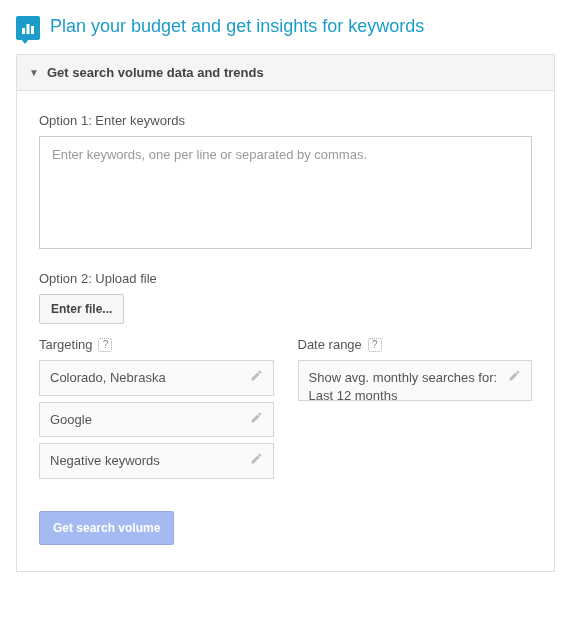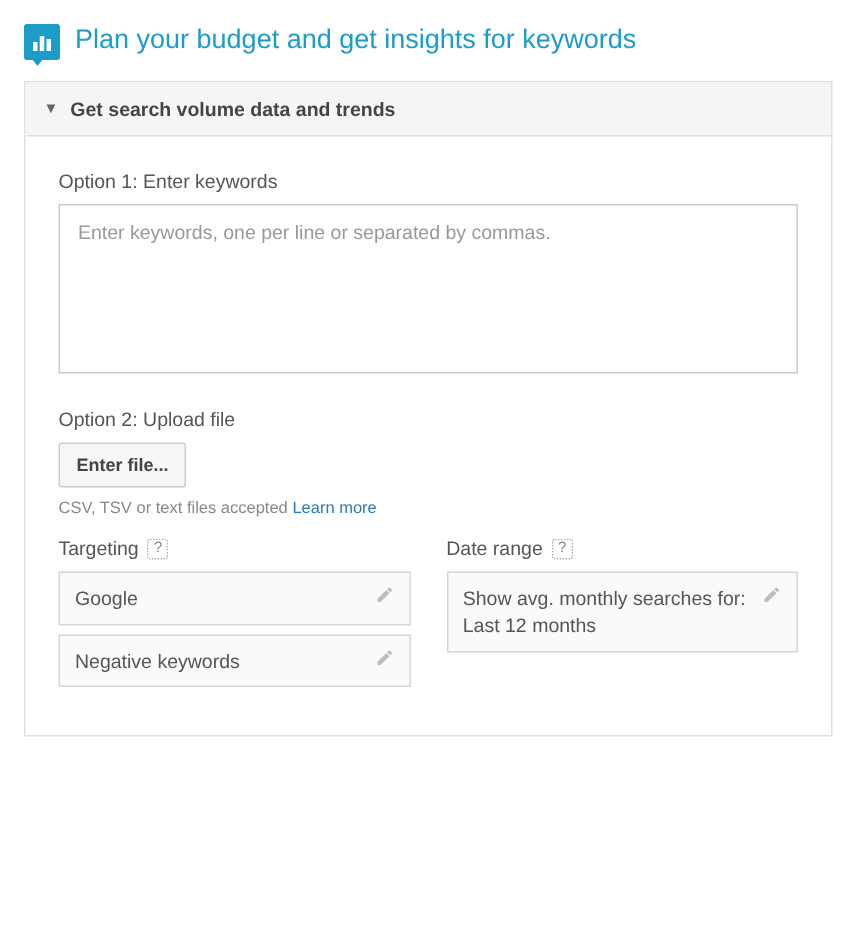--- a/index.html
+++ b/index.html
@@ -136,21 +136,21 @@
     margin-bottom: 6px;
     cursor: pointer;
   }
   .field-box .text { flex: 1; line-height: 1.35; }
   .pencil {
     color: #bbb;
     margin-left: 8px;
     flex-shrink: 0;
   }
   .pencil svg { width: 13px; height: 13px; display: block; }
-  .date-box { height: 54px; }
+  .date-box { height: 41px; }
   .submit-btn {
     margin-top: 26px;
     background: #a5baf0;
     color: #fff;
     border: 1px solid #94abe8;
     font-size: 12px;
     font-weight: bold;
     padding: 9px 13px;
     cursor: pointer;
     border-radius: 2px;
@@ -176,32 +176,37 @@
     <span>Get search volume data and trends</span>
   </div>
   <div class="panel-body">
 
     <div class="option-label">Option 1: Enter keywords</div>
     <textarea class="kw-textarea" placeholder="Enter keywords, one per line or separated by commas." style=""></textarea>
 
     <div class="section-gap">
       <div class="option-label">Option 2: Upload file</div>
       <button class="choose-file">Enter file...</button>
-      <div class="helper">
-        <span>CSV, TSV or text files accepted </span><a>Learn more</a>
-      </div>
     </div>
 
     <div class="two-col">
       <div class="col">
         <div class="col-label">
           <span>Targeting</span>
           <span class="help-q">?</span>
         </div>
         <div class="field-box">
+          <span class="text">Colorado, Nebraska</span>
+          <span class="pencil">
+              <svg viewBox="0 0 24 24" fill="currentColor">
+                <path d="M3 17.25V21h3.75l11-11-3.75-3.75-11 11zM20.7 7.04a1 1 0 0 0 0-1.41l-2.34-2.34a1 1 0 0 0-1.41 0L15 5.24l3.75 3.75 1.95-1.95z"></path>
+              </svg>
+            </span>
+        </div>
+        <div class="field-box">
           <span class="text">Google</span>
           <span class="pencil">
               <svg viewBox="0 0 24 24" fill="currentColor">
                 <path d="M3 17.25V21h3.75l11-11-3.75-3.75-11 11zM20.7 7.04a1 1 0 0 0 0-1.41l-2.34-2.34a1 1 0 0 0-1.41 0L15 5.24l3.75 3.75 1.95-1.95z"></path>
               </svg>
             </span>
         </div>
         <div class="field-box">
           <span class="text">Negative keywords</span>
           <span class="pencil">
@@ -221,15 +226,16 @@
           <span class="text">Show avg. monthly searches for: Last 12 months</span>
           <span class="pencil">
               <svg viewBox="0 0 24 24" fill="currentColor">
                 <path d="M3 17.25V21h3.75l11-11-3.75-3.75-11 11zM20.7 7.04a1 1 0 0 0 0-1.41l-2.34-2.34a1 1 0 0 0-1.41 0L15 5.24l3.75 3.75 1.95-1.95z"></path>
               </svg>
             </span>
         </div>
       </div>
     </div>
 
+    <button class="submit-btn">Get search volume</button>
 
   </div>
 </div>
 
 </body></html>

